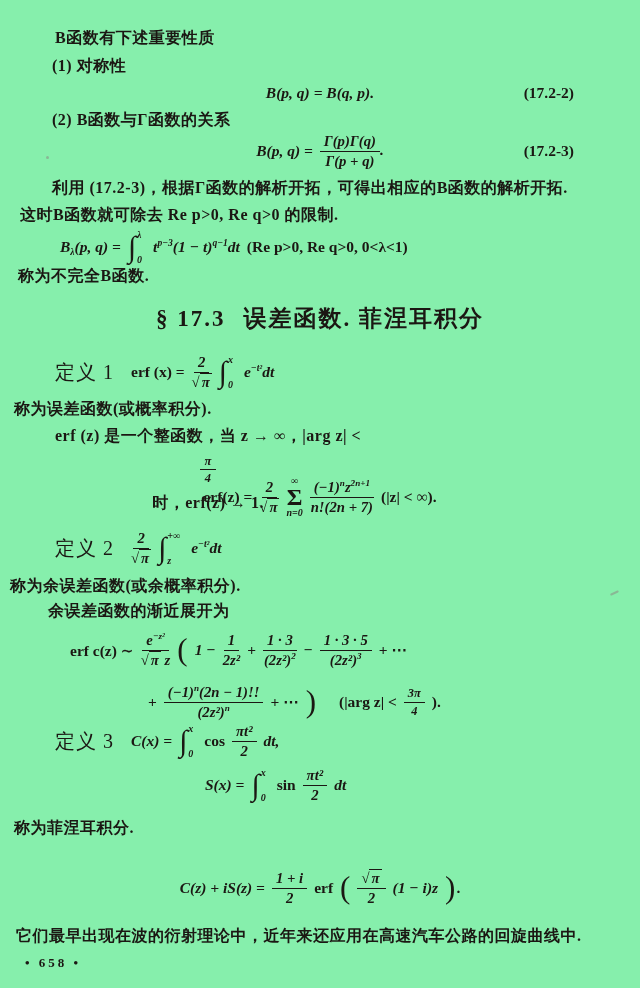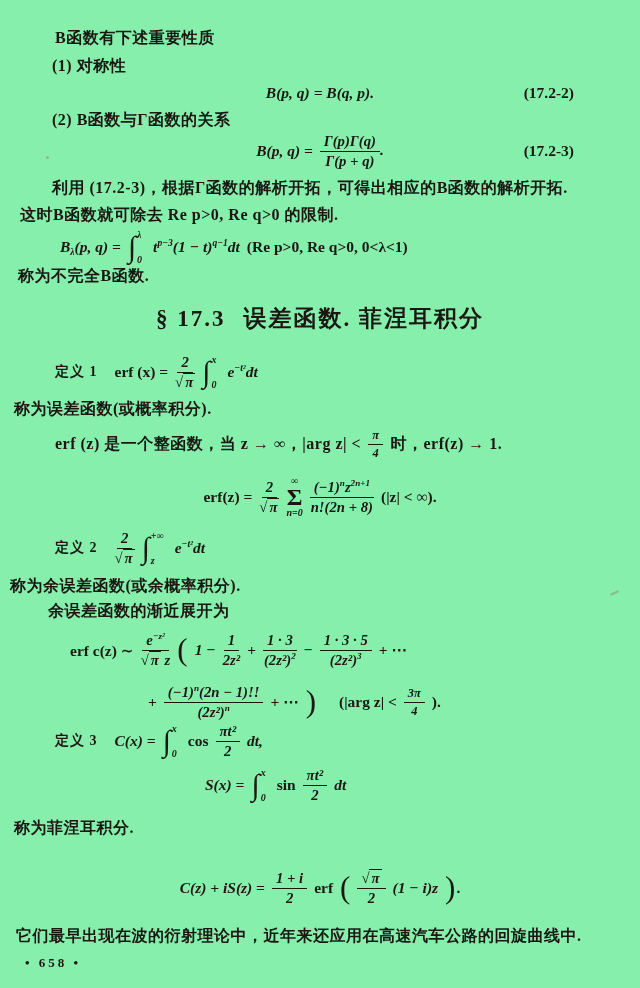--- a/index.html
+++ b/index.html
@@ -34,21 +34,21 @@
             line-height:1; font-style:normal; }
   .bigsum .stop { font-size:10px; }
   .bigsum .sg { font-size:24px; font-weight:700; line-height:0.95; }
   .bigsum .sbot { font-size:10px; font-style:italic; }
   .rad { font-style:normal; }
   .radbody { border-top:1.5px solid currentColor; padding:0 2px; }
   .bigp { font-size:200%; font-weight:400; line-height:0.8; font-style:normal; }
   .sec { position:absolute; left:0; right:0; text-align:center; font-size:23px;
          font-weight:700; letter-spacing:2px; }
   .sec .t { margin-left:18px; }
-  .deflabel { font-weight:700; font-size:14px; font-style:normal;
+  .deflabel { font-weight:400; font-size:20px; font-style:normal;
               letter-spacing:1px; margin-right:10px; }
   .footer { font-size:13px; font-weight:700; letter-spacing:3px; }
   .artifact { position:absolute; background:#8d8b83; opacity:.55; border-radius:50%; }
 </style>
 </head>
 <body>
 
 <div class="page">
 
   <p class="ln zh" style="left:55px; top:28px;">B函数有下述重要性质</p>
@@ -102,21 +102,21 @@
         <span class="lims">
           <span>x</span>
           <span>0</span>
         </span>
       </span>
     <span class="grp"><span>e</span><span class="sup">−t²</span><span>dt</span></span>
   </div>
 
   <p class="ln zh" style="left:14px; top:399px;">称为误差函数(或概率积分).</p>
 
-  <div class="eqleft zh" style="left:55px; top:426px; height:36px;">
+  <div class="eqleft zh" style="left:55px; top:426px; height:36px;flex-direction:column;">
     <span class="grp">erf (z) 是一个整函数，当 z → ∞，|arg z| &lt;</span>
     <span class="grp math it"><span class="frac sm">
           <span class="num">π</span>
           <span class="den">4</span>
         </span></span>
     <span class="grp">时，erf(z) → 1.</span>
   </div>
 
   <div class="eqrow math it" style="top:468px; height:58px;">
     <span class="grp rm">erf(z) =</span>
@@ -124,21 +124,21 @@
           <span class="num">2</span>
           <span class="den"><span class="rad">√</span><span class="radbody">π</span></span>
         </span></span>
     <span class="bigsum">
         <span class="stop">∞</span>
         <span class="sg">Σ</span>
         <span class="sbot">n=0</span>
       </span>
     <span class="grp"><span class="frac">
           <span class="num"><span>(−1)</span><span class="sup">n</span><span>z</span><span class="sup">2n+1</span></span>
-          <span class="den">n!(2n + 8)</span>
+          <span class="den">n!(2n + 7)</span>
         </span></span>
     <span class="grp rm">(|z| &lt; ∞).</span>
   </div>
 
   <div class="eqleft math it" style="left:55px; top:526px; height:44px;">
     <span class="deflabel">定义 2</span>
     <span class="grp"><span class="frac">
           <span class="num">2</span>
           <span class="den"><span class="rad">√</span><span class="radbody">π</span></span>
         </span></span>

